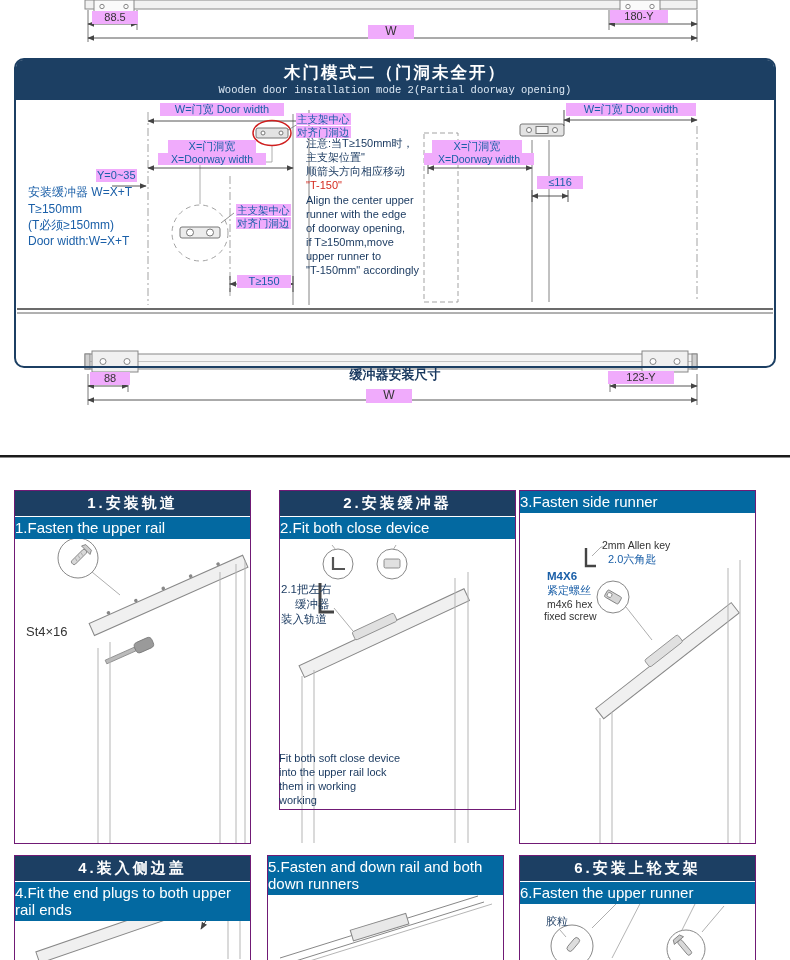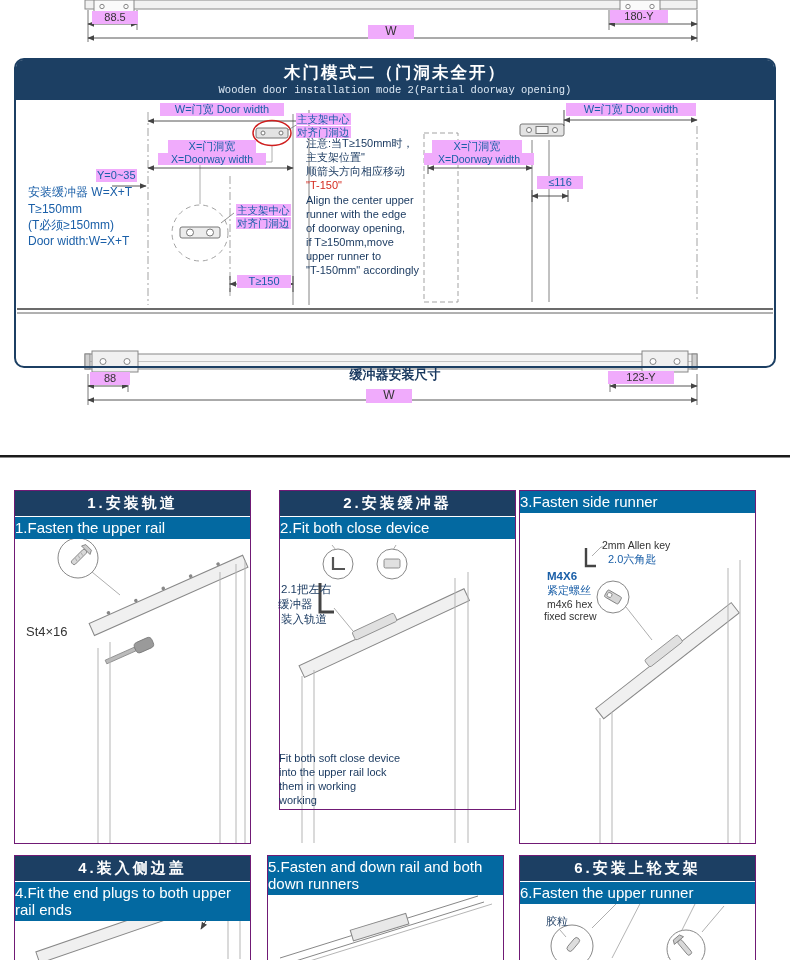--- a/index.html
+++ b/index.html
@@ -306,21 +306,21 @@
   <div class="st1">2.安装缓冲器</div>
   <div class="st2">2.Fit both close device</div>
 </div>
 <div class="step" style="left:519px;top:490px;height:354px">
   <div class="st2">3.Fasten side runner</div>
 </div>
 
 <div class="lbl dk s13" style="left:26px;top:577px">St4×16</div>
 
 <div class="lbl navy s115" style="left:281px;top:583px">2.1把左右</div>
-<div class="lbl navy s115" style="left:278px;top:598px">缓冲器</div>
+<div class="lbl navy s115" style="left:295px;top:598px">缓冲器</div>
 <div class="lbl navy s115" style="left:281px;top:613px">装入轨道</div>
 <div class="lbl navy s11" style="left:279px;top:752px">Fit both soft close device</div>
 <div class="lbl navy s11" style="left:279px;top:766px">into the upper rail lock</div>
 <div class="lbl navy s11" style="left:279px;top:780px">them in working</div>
 <div class="lbl navy s11" style="left:279px;top:794px">working</div>
 
 <div class="lbl dk s10" style="left:602px;top:539px">2mm Allen key</div>
 <div class="lbl blue s11" style="left:608px;top:553px">2.0六角匙</div>
 <div class="lbl blue s115 b" style="left:547px;top:570px">M4X6</div>
 <div class="lbl blue s11" style="left:547px;top:584px">紧定螺丝</div>

